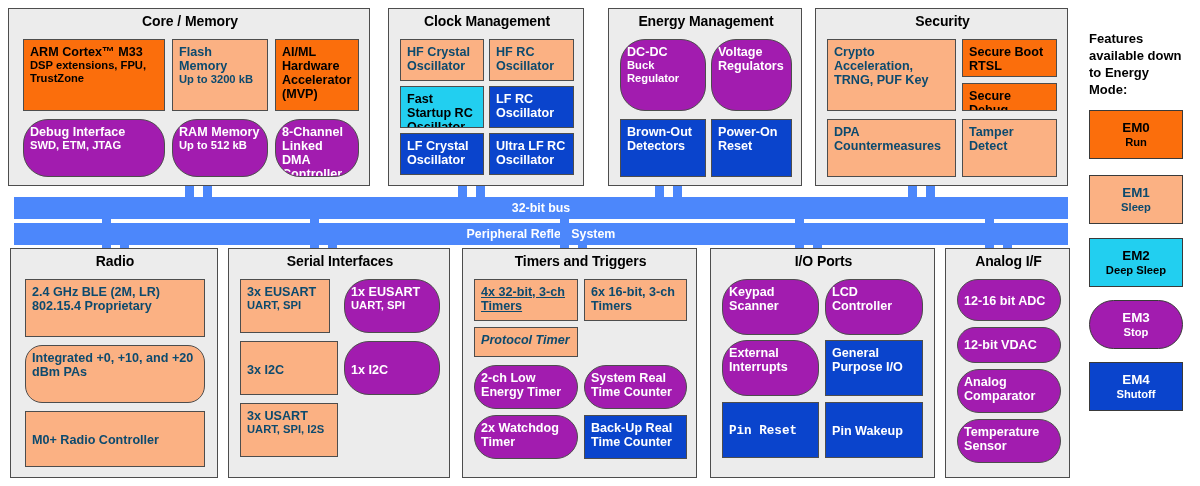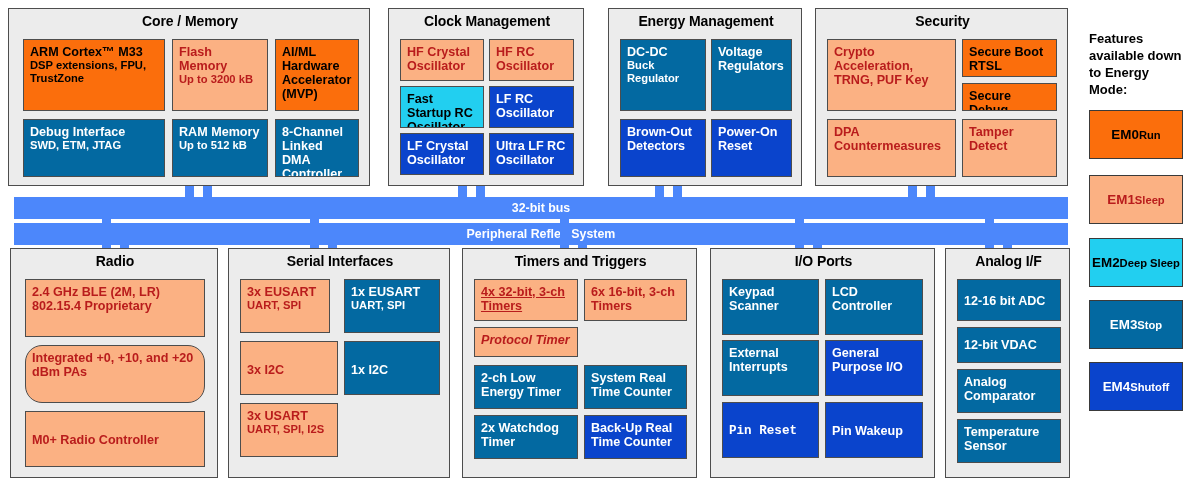--- a/index.html
+++ b/index.html
@@ -32,44 +32,44 @@
     box-sizing:border-box;
     padding:5px 5px 3px 6px;
     overflow:hidden;
     line-height:1.12;
   }
   .blk .t1{font-size:12.6px;font-weight:bold;display:block;}
   .blk .t2{font-size:11.2px;font-weight:bold;display:block;}
 
   
   .em0{background:#fb6e0c;color:#000;}
-  .em1{background:#fbb183;color:#b91c1c;}
+  .em1{background:#fbb183;color:#0c4a6e;}
   .em2{background:#22cff0;color:#000;}
-  .em3{background:#0369a1;color:#fff;}
+  .em3{background:#a21caf;color:#fff;border-radius:25px;}
   .em4{background:#0a44cc;color:#fff;}
 
   
   .bus{position:absolute;background:#4c87fb;}
   .bus-label{
     position:absolute;left:0;right:0;
     text-align:center;color:#fff;font-weight:bold;font-size:12.4px;
     line-height:16px;
   }
   .stub{position:absolute;background:#4c87fb;width:9px;}
 
   
   .legend{position:absolute;}
   .legend-head{
     position:absolute;
     font-size:13px;font-weight:bold;color:#000;line-height:17px;
   }
   .sw{
     position:absolute;left:0;width:94px;height:49px;
     border:1.4px solid #3a3a3a;box-sizing:border-box;
-    display:flex;flex-direction:row;align-items:center;justify-content:center;
+    display:flex;flex-direction:column;align-items:center;justify-content:center;
   }
   .sw .m{font-size:13.4px;font-weight:bold;line-height:15px;}
   .sw .s{font-size:11.2px;font-weight:bold;line-height:14px;}
 </style>
 </head>
 <body>
 
 <div id="stage">
 
   <div class="panel" style="left:8px;top:8px;width:362px;height:178px;">

